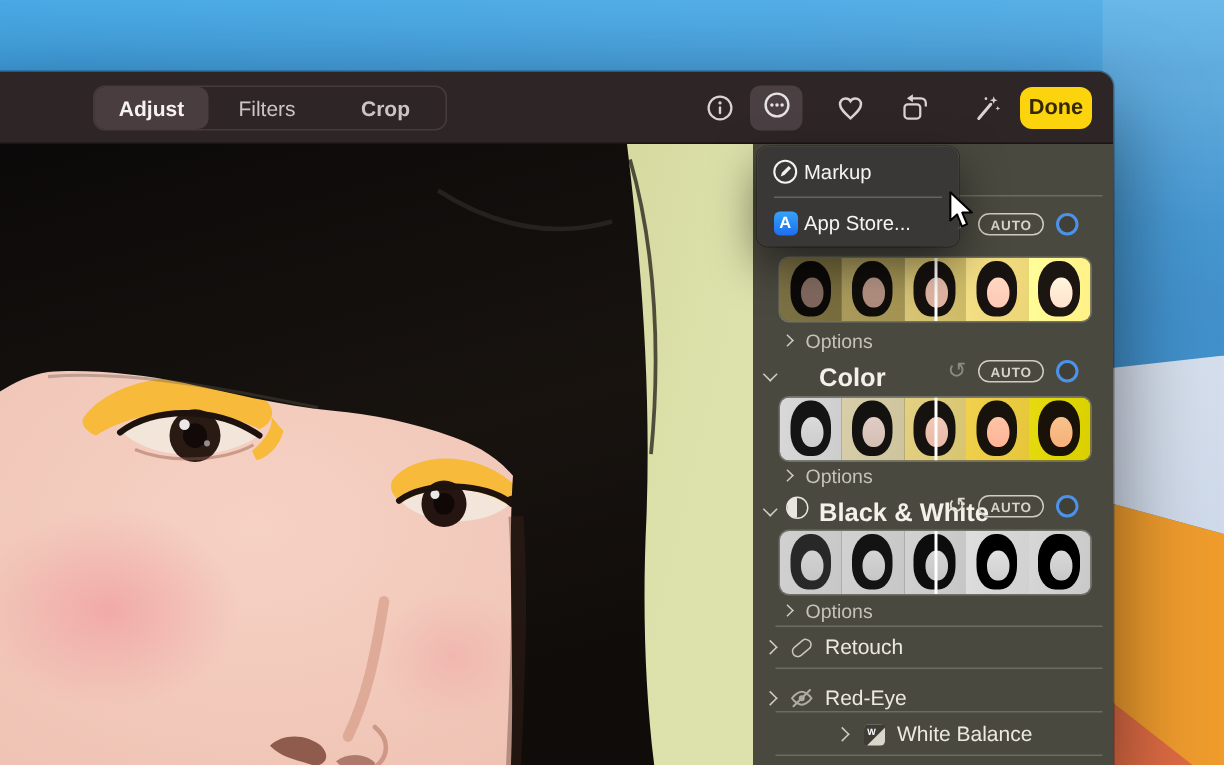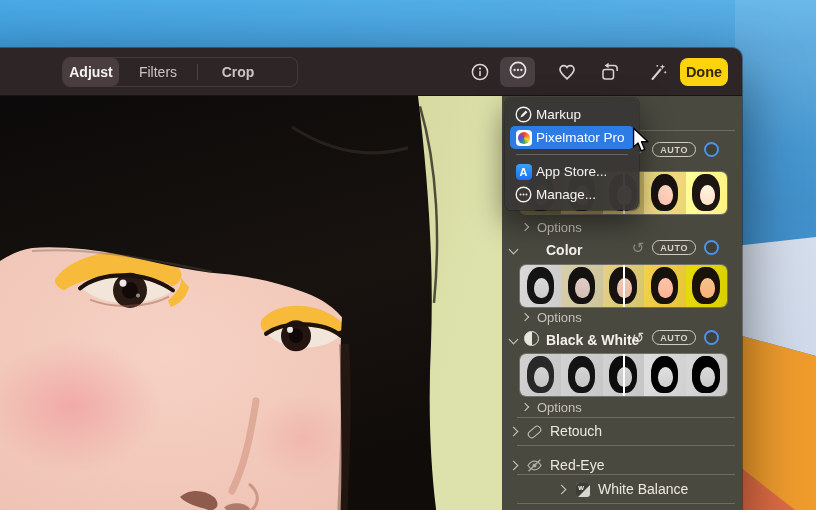--- a/index.html
+++ b/index.html
@@ -24,21 +24,21 @@
             border-radius:10px; overflow:hidden; background:#4a493f;
             box-shadow:0 25px 60px rgba(0,0,0,.5), 0 0 0 1px rgba(0,0,0,.35); }
 
   
   .toolbar { position:absolute; left:0; top:0; width:770px; height:48px; background:#2e2527;
              border-bottom:1px solid rgba(0,0,0,.45); }
   .segmented { position:absolute; left:90px; top:9px; width:236px; height:30px;
                border:1px solid #463a3d; border-radius:8px; display:flex; }
   .seg { flex:0 0 auto; display:flex; align-items:center; justify-content:center;
          font-size:14px; color:#cbc4c4; cursor:default; }
-  .seg.w1{width:56px;} .seg.w2{width:78px;text-align:center;} .seg.w3{width:80px;font-weight:bold;}
+  .seg.w1{width:76px;} .seg.w2{width:78px;text-align:center;} .seg.w3{width:80px;font-weight:bold;}
   .seg.active { background:#4a3d40; border-radius:7px; color:#f5f2f2; font-weight:bold; }
   .seg-div { width:1px; height:16px; background:#4d4145; align-self:center; }
   .tb-icon { position:absolute; top:9px; width:30px; height:30px; display:flex; align-items:center; justify-content:center; }
   .tb-icon svg { display:block; }
   .ell-wrap { position:absolute; left:528px; top:9px; width:35px; height:30px; background:#4a4044; border-radius:7px;
               display:flex; align-items:center; justify-content:center; }
   .done-btn { position:absolute; left:708px; top:10px; width:48px; height:28px; background:#fcd40e; border:none;
               border-radius:8px; font-family:inherit; font-size:14.5px; font-weight:bold; color:#352700; }
 
   
@@ -48,21 +48,21 @@
   .pdiv { position:absolute; left:15px; width:218px; height:1px; background:rgba(235,233,218,.22); }
 
   .sec-controls { position:absolute; right:23px; display:flex; align-items:flex-start; gap:8px; height:22px; }
   .reset { font-size:15px; line-height:1; color:#8d8b80; }
   .reset.on { color:#dcd9cf; }
   .auto-badge { font-size:9px; font-weight:bold; letter-spacing:.6px; color:#d6d3c9;
                 border:1.5px solid #cfccc2; border-radius:9px; padding:2px 7px 1px; }
   .blue-circle { width:15px; height:15px; border-radius:50%; border:2px solid #4b92ea; background:rgba(0,0,0,.12); }
 
   .sec-header { position:absolute; left:0; width:240px; height:26px; }
-  .sec-title { position:absolute; left:44px; top:4px; font-size:14px; font-weight:bold; color:#f3f1ea; }
+  .sec-title { position:absolute; left:44px; top:4px; font-size:17px; font-weight:bold; color:#f3f1ea; }
   .chev { display:inline-block; width:7px; height:7px; border-right:1.8px solid #cfccc2; border-bottom:1.8px solid #cfccc2; }
   .chev.down { transform:rotate(45deg); }
   .chev.right { transform:rotate(-45deg); }
   .hdr-chev { position:absolute; left:8px; top:8px; }
   .hdr-icon { position:absolute; left:22px; top:3px; width:16px; height:16px; }
 
   .color-wheel { width:16px; height:16px; border-radius:50%; position:relative;
      background:conic-gradient(#e53935,#fb8c00,#fdd835,#43a047,#00acc1,#1e88e5,#8e24aa,#e53935); }
   .color-wheel::after { content:''; position:absolute; inset:3px; border-radius:50%; background:#4a493f; }
   .bw-circle { width:15px; height:15px; border-radius:50%; border:1.5px solid #e8e6de;
@@ -415,43 +415,26 @@
   <div class="menu">
     <div class="menu-item">
       <span class="mi-icon">
         <svg width="17" height="17" viewBox="0 0 17 17">
             <circle cx="8.5" cy="8.5" r="7.3" fill="none" stroke="#f2f2f0" stroke-width="1.4"></circle>
             <path d="M10.8,4.6 L12.4,6.2 L8,10.6 L5.4,11.6 L6.4,9 Z" fill="#f2f2f0"></path>
           </svg>
       </span>
       <span>Markup</span>
     </div>
-    <div class="menu-item highlighted">
-      <span class="mi-icon">
-          <span class="pixelmator-ic"></span>
-        </span>
-      <span>Pixelmator Pro</span>
-    </div>
     <div class="menu-sep"></div>
     <div class="menu-item">
       <span class="mi-icon">
           <span class="appstore-ic">A</span>
         </span>
       <span>App Store...</span>
-    </div>
-    <div class="menu-item">
-      <span class="mi-icon">
-        <svg width="17" height="17" viewBox="0 0 17 17">
-            <circle cx="8.5" cy="8.5" r="7.3" fill="none" stroke="#f2f2f0" stroke-width="1.4"></circle>
-            <circle cx="5.5" cy="8.5" r="1" fill="#f2f2f0"></circle>
-            <circle cx="8.5" cy="8.5" r="1" fill="#f2f2f0"></circle>
-            <circle cx="11.5" cy="8.5" r="1" fill="#f2f2f0"></circle>
-          </svg>
-      </span>
-      <span>Manage...</span>
     </div>
   </div>
 
   <div class="cursor">
     <svg width="18" height="26" viewBox="0 0 14 21">
       <path d="M1,1 L1,16.2 L4.6,12.9 L7.2,19.3 L10,18.1 L7.4,11.9 L12.6,11.9 Z" fill="#ffffff" stroke="#000000" stroke-width="1.1" stroke-linejoin="round"></path>
     </svg>
   </div>
 
 </div>

